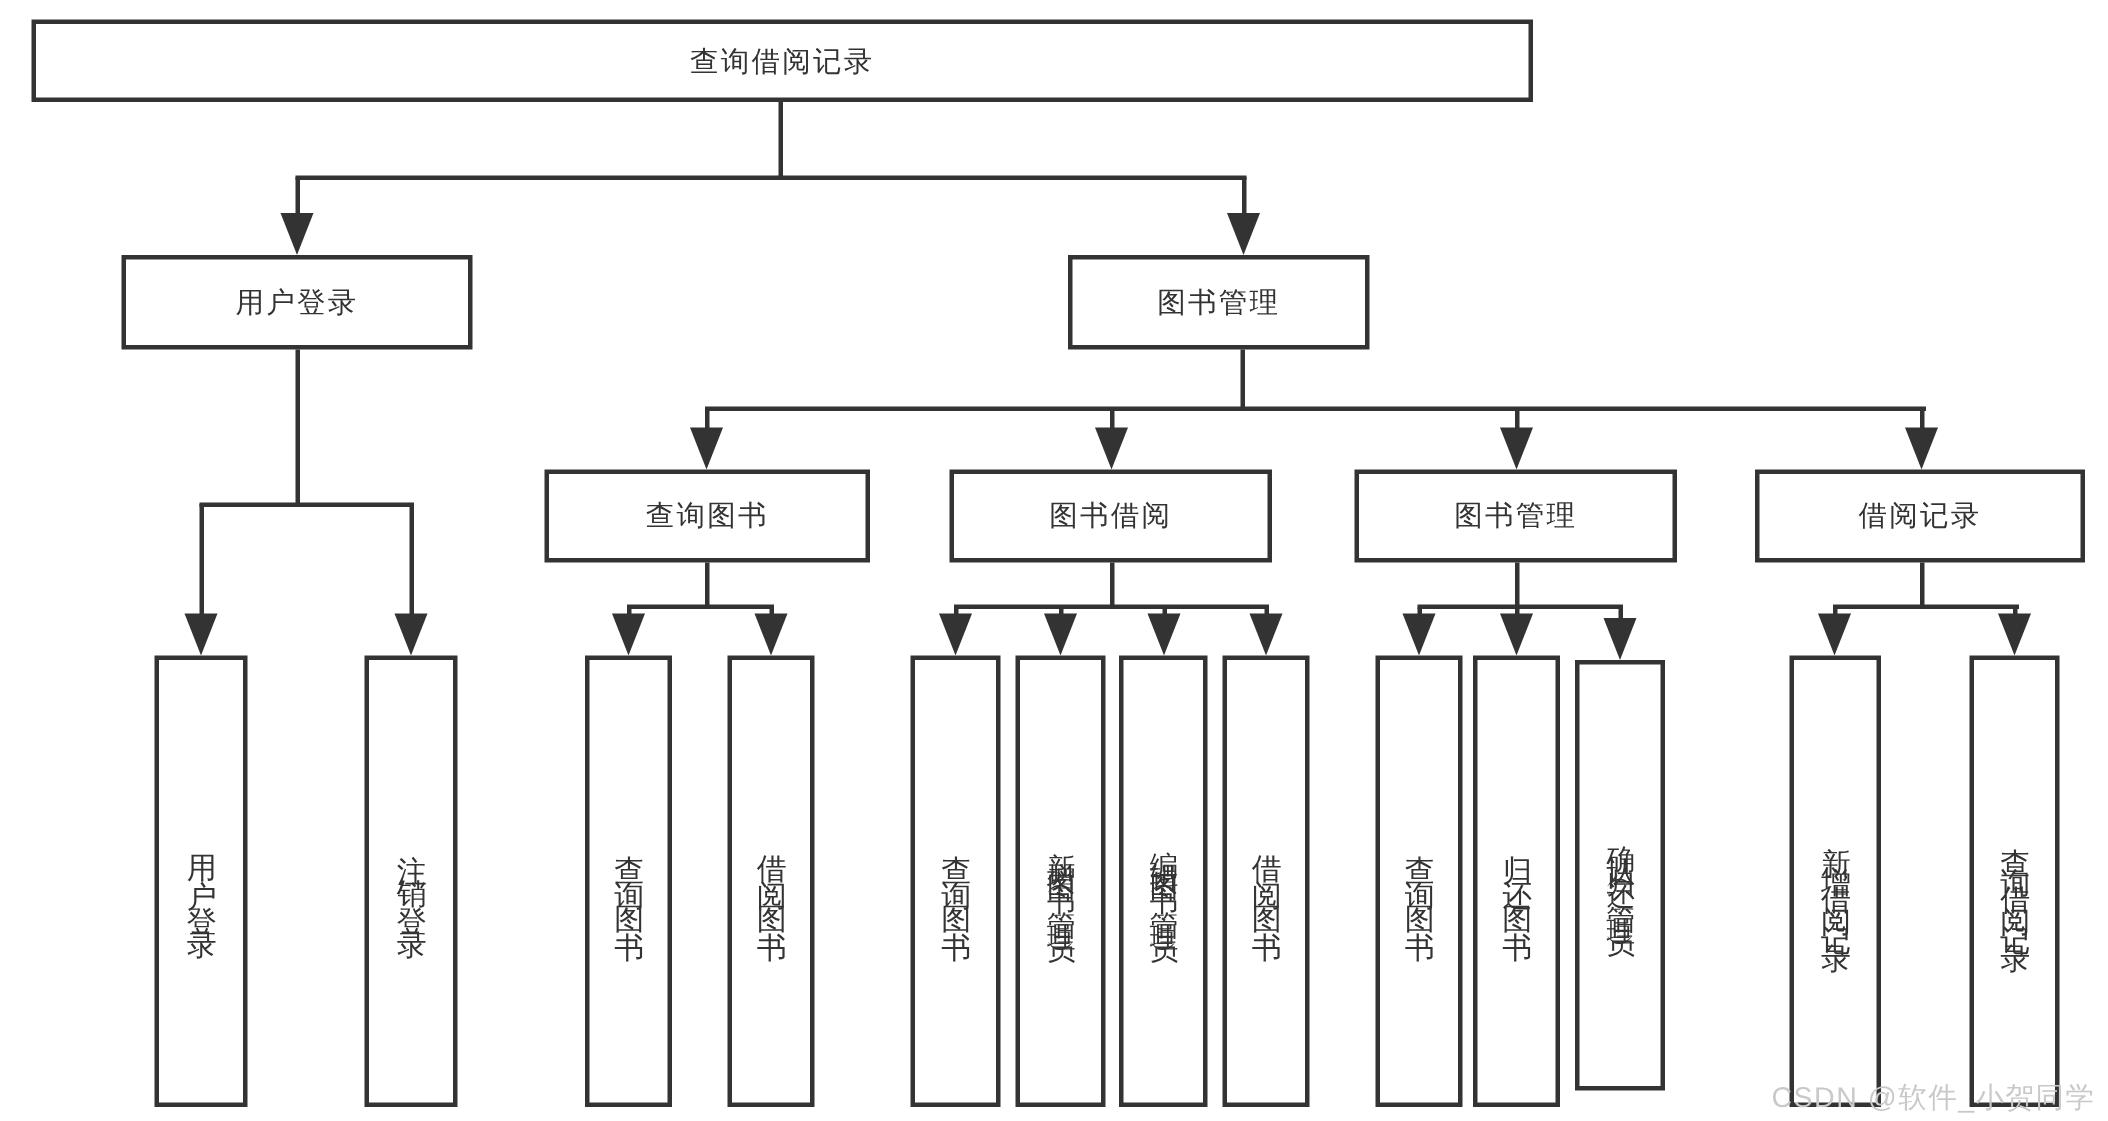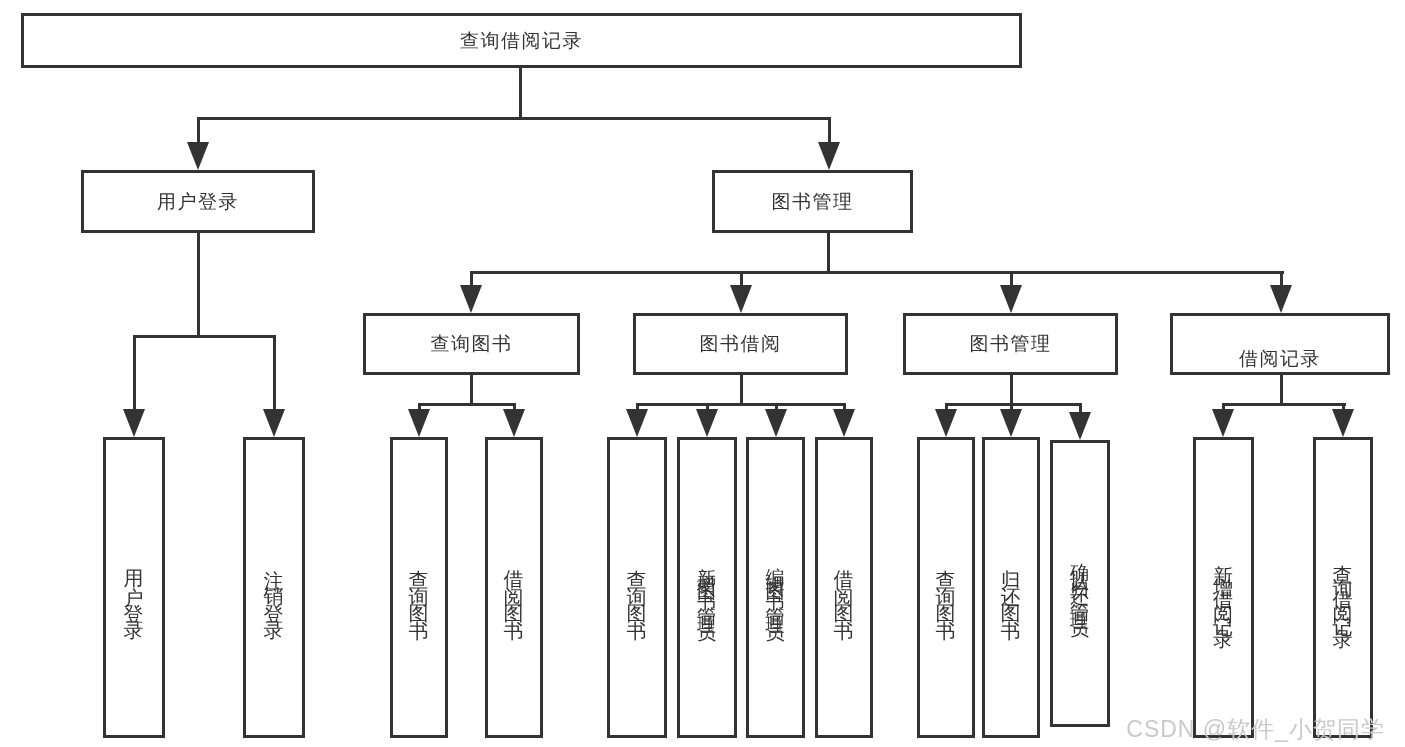--- a/index.html
+++ b/index.html
@@ -44,22 +44,22 @@
   .vline{position:absolute;width:3px;background:var(--line);}
   .hline{position:absolute;height:3px;background:var(--line);}
   .tri{
     position:absolute;width:0;height:0;
     border-left:11px solid transparent;
     border-right:11px solid transparent;
     border-top:28px solid var(--line);
   }
   .watermark{
     position:absolute;
-    right:20px;bottom:2px;
-    font-size:23px;
+    right:8px;bottom:2px;
+    font-size:19px;
     color:var(--wm);
     z-index:5;
     white-space:nowrap;
     letter-spacing:1px;
   }
 </style>
 </head>
 <body>
 
 <div class="canvas">
@@ -102,21 +102,21 @@
 
   <div class="box" style="left:363px;top:313px;width:217px;height:62px;">
     <span class="hlabel">查询图书</span>
   </div>
   <div class="box" style="left:633px;top:313px;width:215px;height:62px;">
     <span class="hlabel">图书借阅</span>
   </div>
   <div class="box" style="left:903px;top:313px;width:215px;height:62px;">
     <span class="hlabel">图书管理</span>
   </div>
-  <div class="box" style="left:1170px;top:313px;width:220px;height:62px;align-items:flex-end;">
+  <div class="box" style="left:1170px;top:313px;width:220px;height:62px;">
     <span class="hlabel">借阅记录</span>
   </div>
 
   <div class="vline" style="left:470px;top:375px;height:31px;"></div>
   <div class="hline" style="left:418px;top:403px;width:98px;"></div>
   <div class="vline" style="left:418px;top:405px;height:7px;"></div>
   <div class="tri" style="left:408px;top:409px;"></div>
   <div class="vline" style="left:513px;top:405px;height:7px;"></div>
   <div class="tri" style="left:503px;top:409px;"></div>
 

